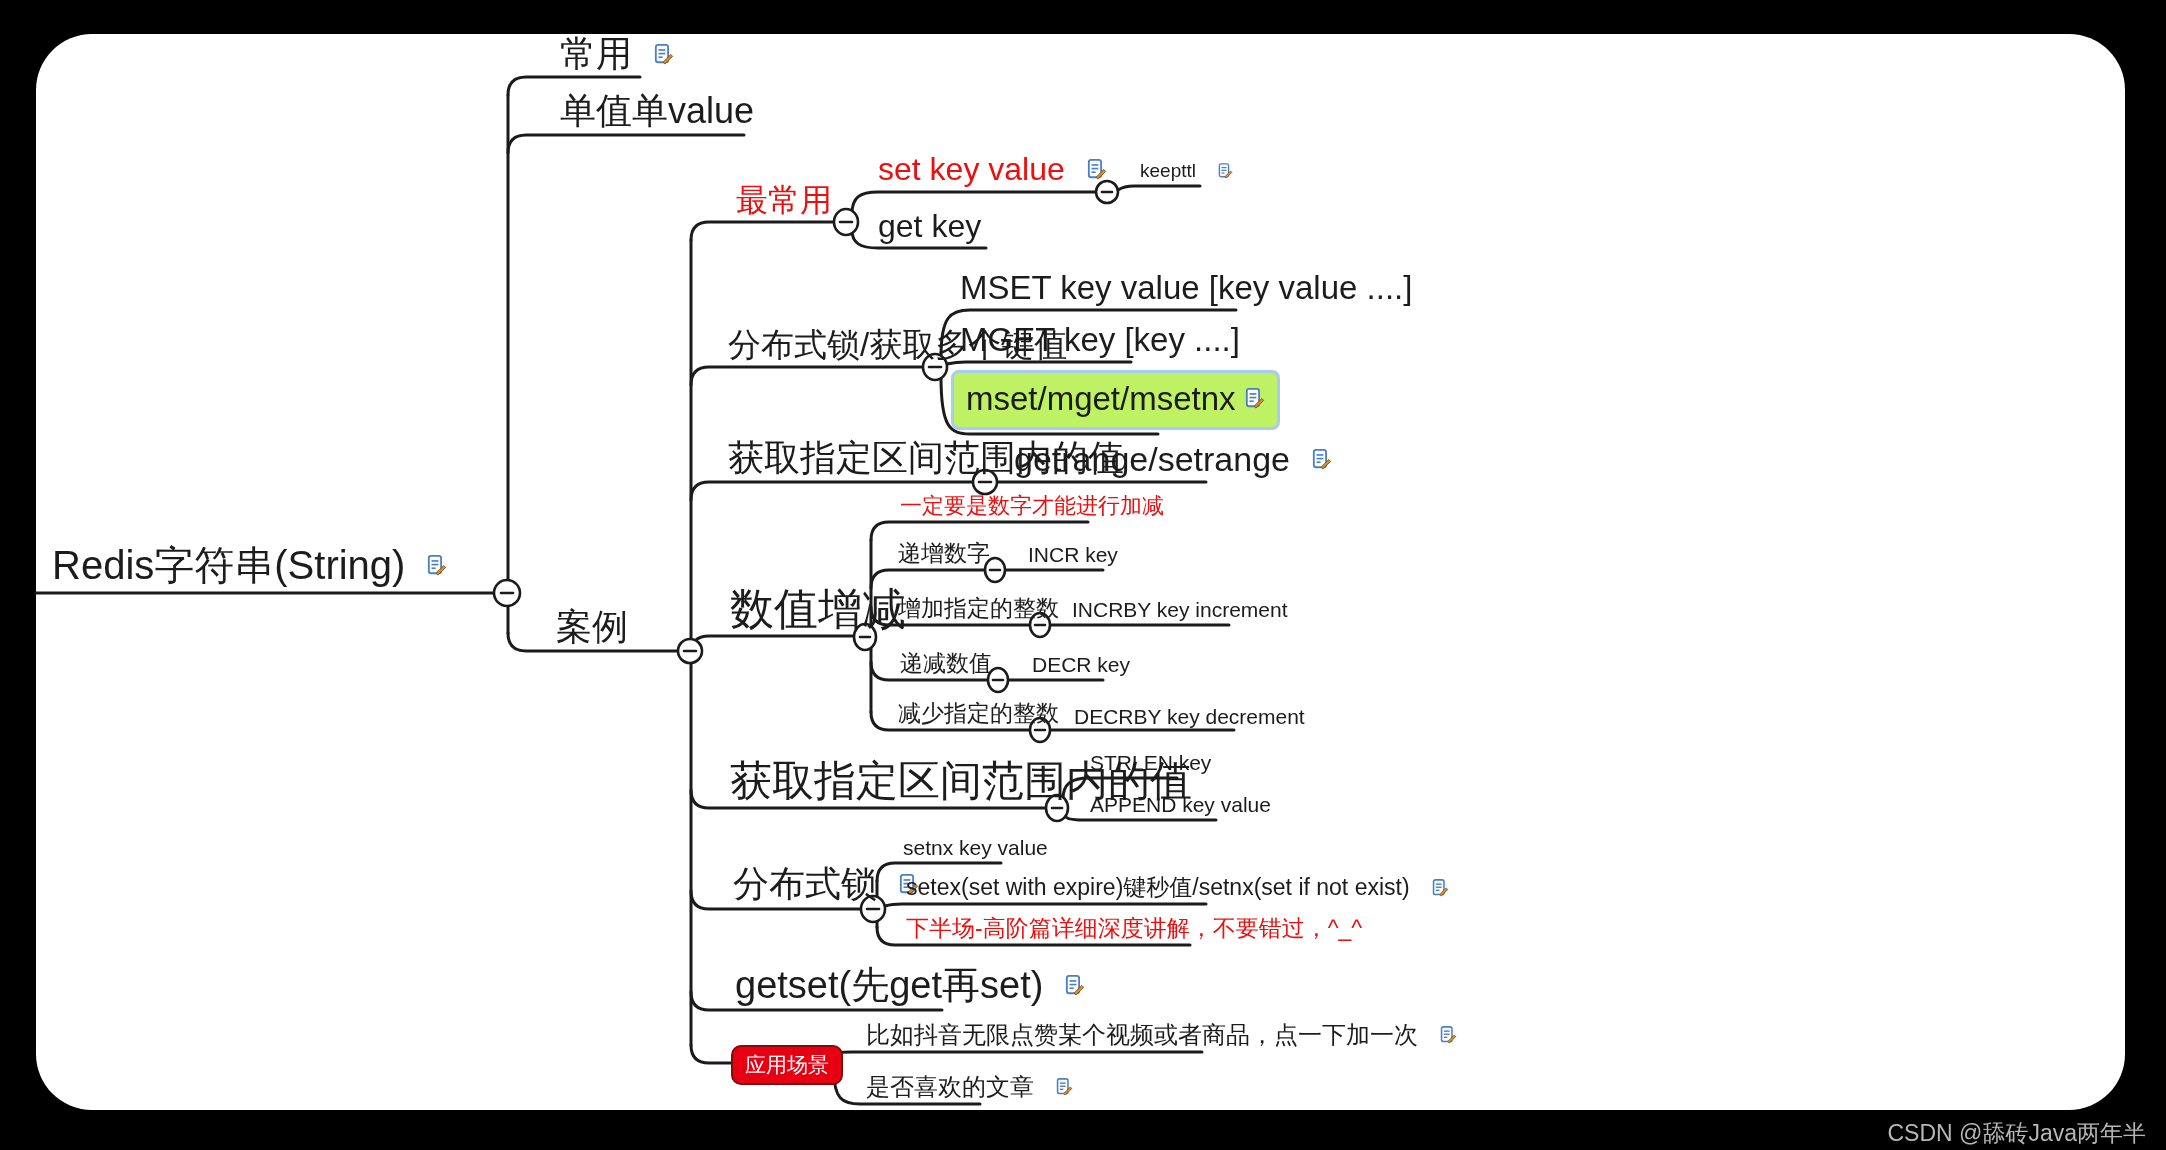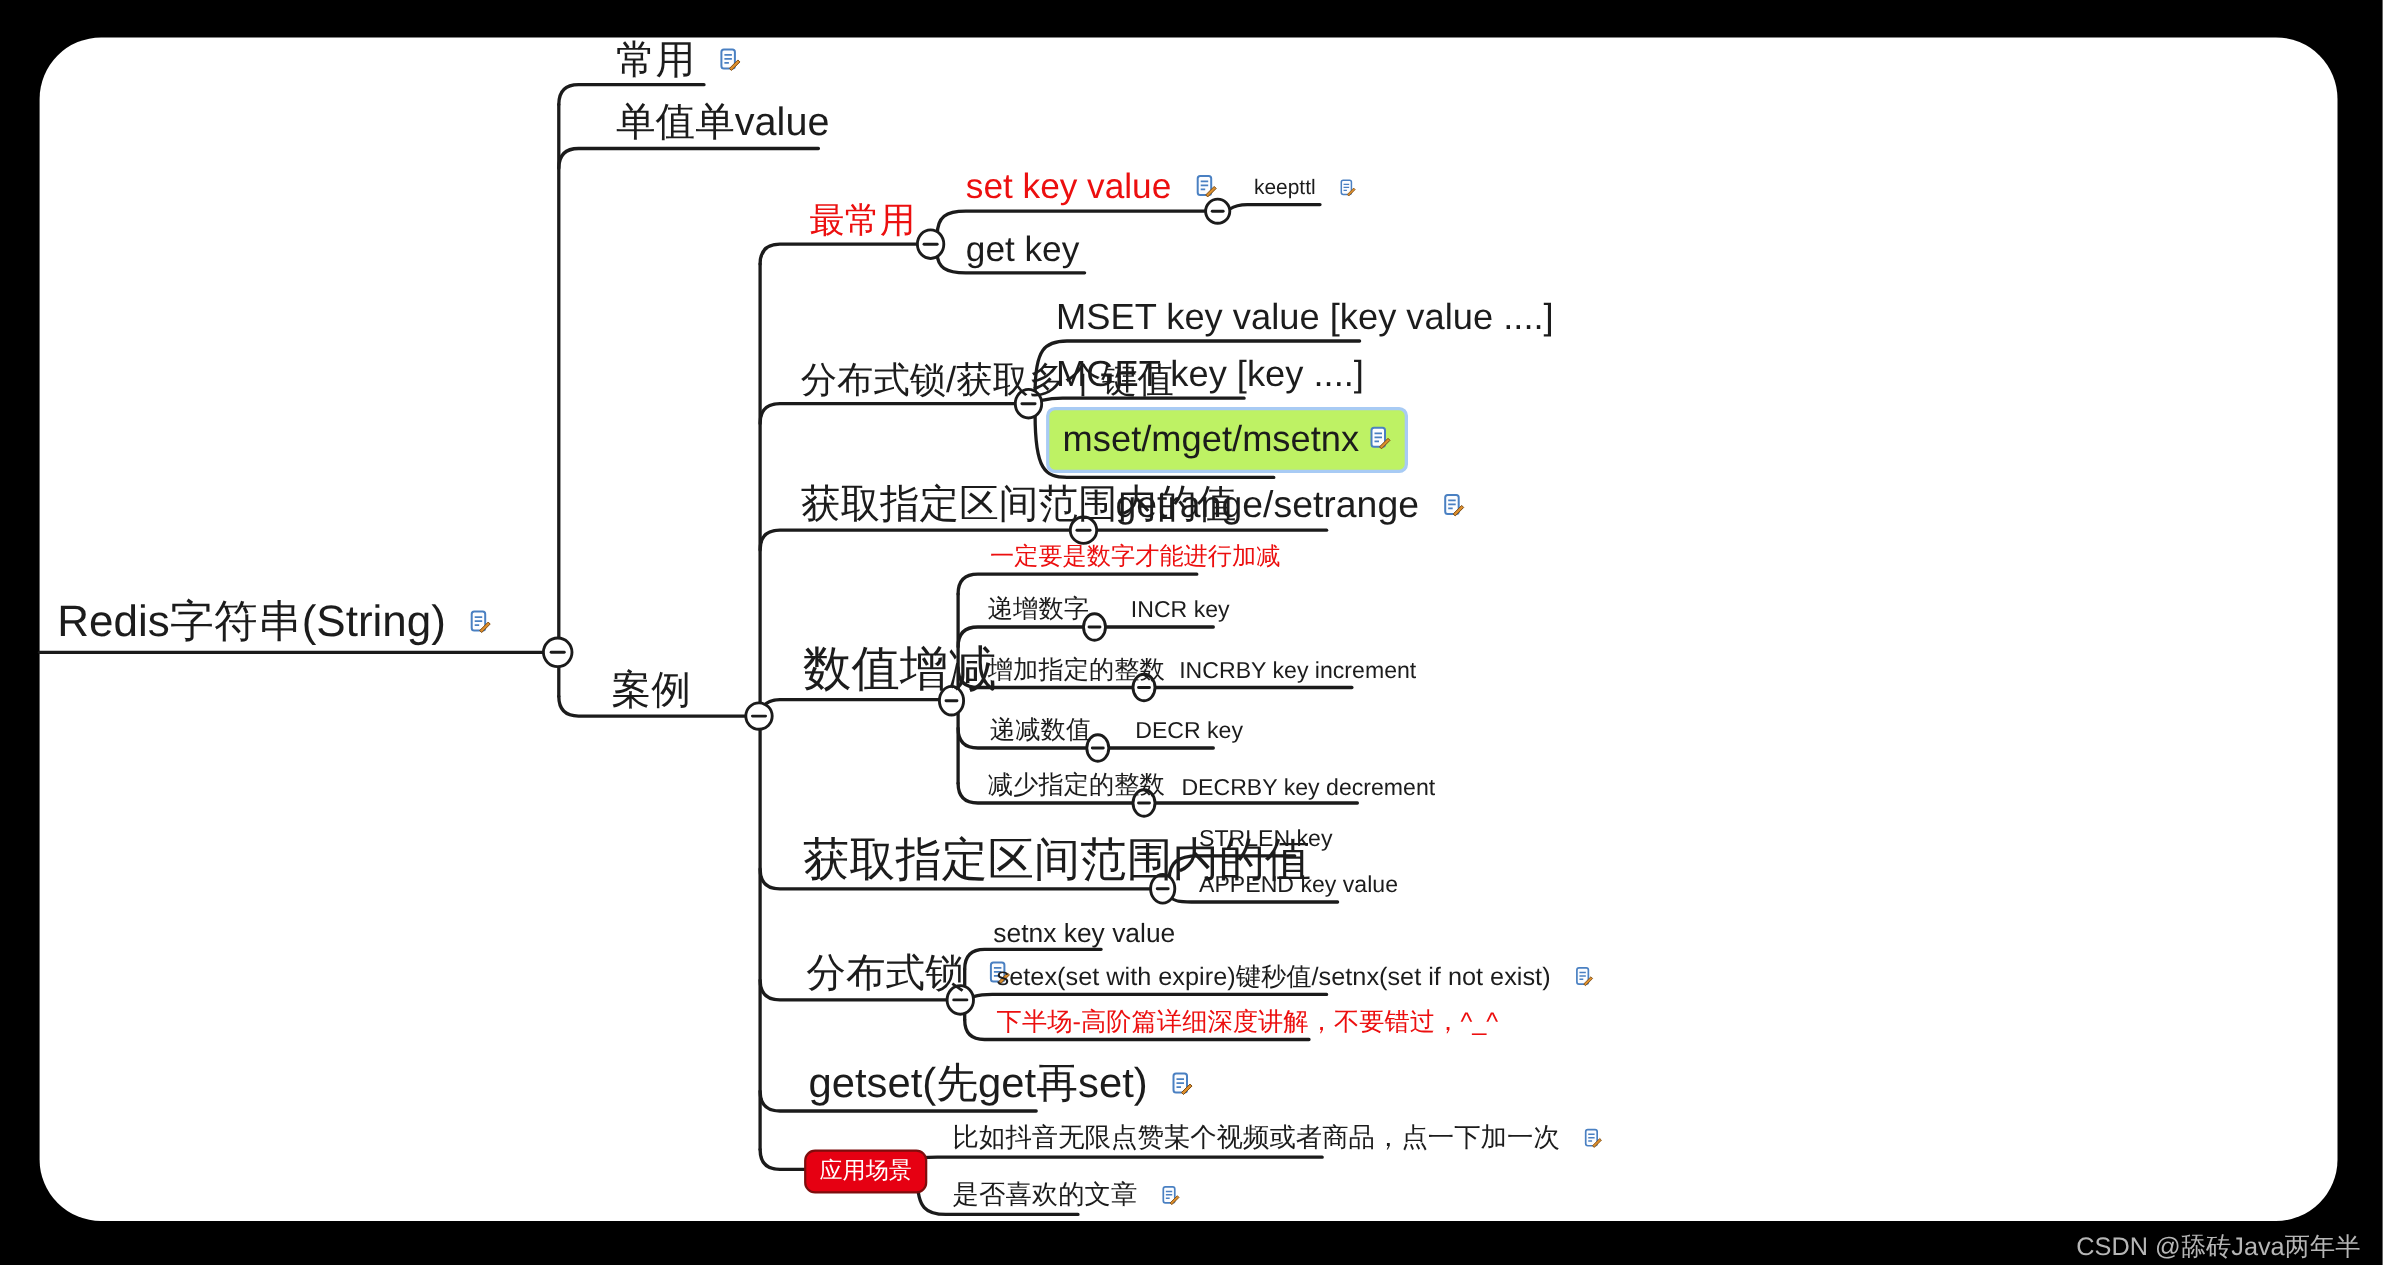--- a/index.html
+++ b/index.html
@@ -285,21 +285,21 @@
   <span>分布式锁</span>
   <svg class="note" viewBox="0 0 22 24">
       <rect x="2" y="1.5" width="13.5" height="19" rx="2.5"></rect>
       <line x1="5" y1="7" x2="12.5" y2="7"></line>
       <line x1="5" y1="11" x2="12.5" y2="11"></line>
       <line x1="5" y1="15" x2="9.5" y2="15"></line>
       <path class="pen" d="M10 20.5 18.5 12l2 2-8.5 8.5z"></path>
     </svg>
 </div>
 
-<div class="node" style="left:903px;top:837px;font-size:24px">
+<div class="node" style="left:903px;top:837px;font-size:21px">
   <span>setnx key value</span>
 </div>
 
 <div class="node" style="left:906px;top:876px;font-size:23px">
   <span>setex(set with expire)键秒值/setnx(set if not exist)</span>
   <svg class="note" style="width:17px;height:20px" viewBox="0 0 22 24">
       <rect x="2" y="1.5" width="13.5" height="19" rx="2.5"></rect>
       <line x1="5" y1="7" x2="12.5" y2="7"></line>
       <line x1="5" y1="11" x2="12.5" y2="11"></line>
       <line x1="5" y1="15" x2="9.5" y2="15"></line>

